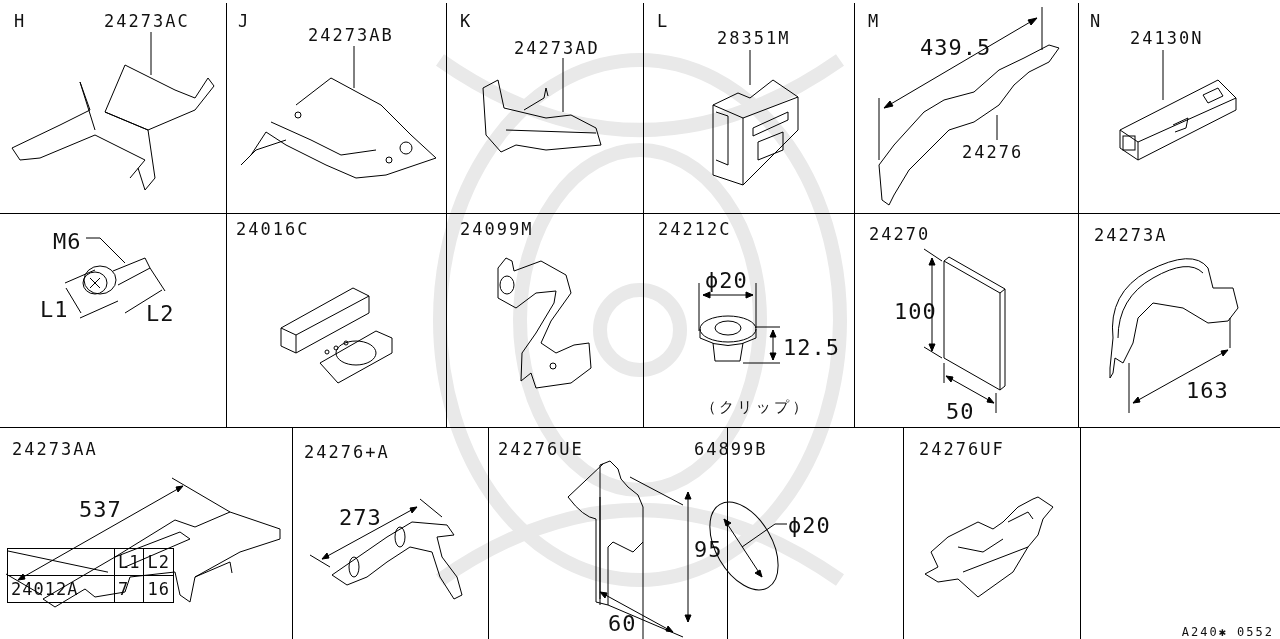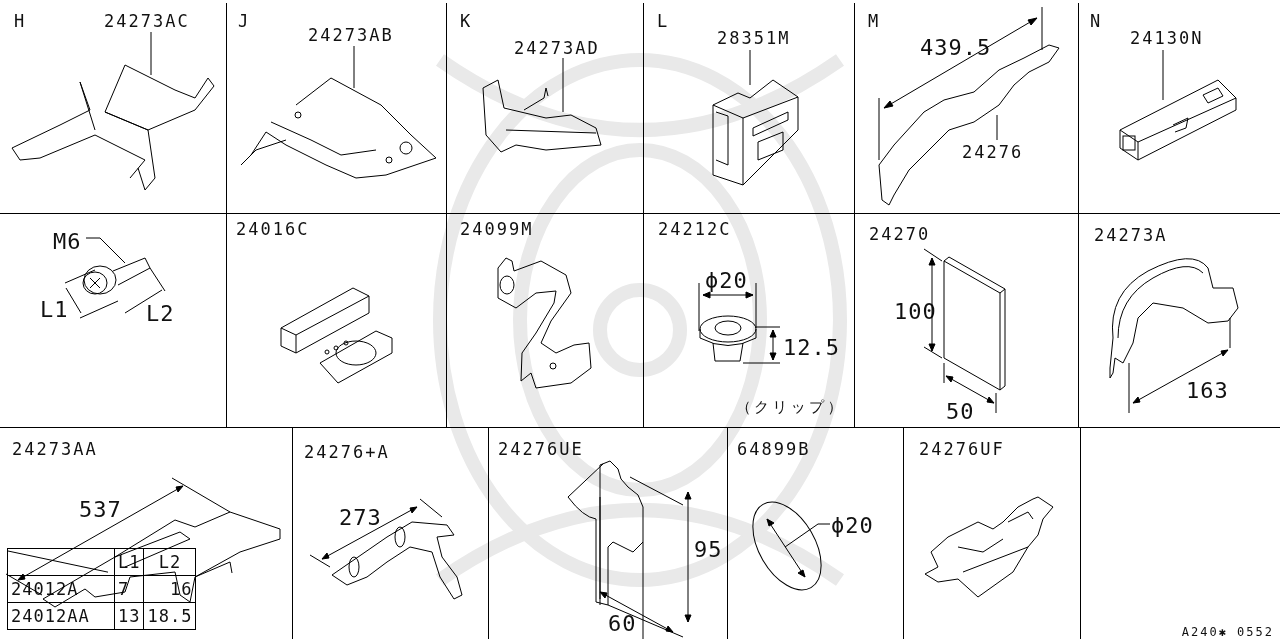--- a/index.html
+++ b/index.html
@@ -4,21 +4,21 @@
 <style>
   html,body{margin:0;padding:0;background:#fff;}
   body{width:1280px;height:639px;position:relative;overflow:hidden;font-family:"DejaVu Sans Mono","Liberation Mono",monospace;color:#111;}
   .wm{position:absolute;left:380px;top:0;width:520px;height:639px;pointer-events:none;}
   .hline{position:absolute;height:1px;background:#000;left:0;width:1280px;}
   .vline{position:absolute;width:1px;background:#000;}
   .cell{position:absolute;}
   .letter{position:absolute;font-size:17px;font-weight:300;letter-spacing:1px;}
   .pn{position:absolute;font-size:17px;letter-spacing:2px;white-space:nowrap;}
   .dim{position:absolute;font-size:22px;letter-spacing:1px;white-space:nowrap;}
-  .jp{position:absolute;font-size:15px;letter-spacing:3px;white-space:nowrap;font-family:"DejaVu Sans",sans-serif;margin-left:35px;}
+  .jp{position:absolute;font-size:15px;letter-spacing:3px;white-space:nowrap;font-family:"DejaVu Sans",sans-serif;}
   svg.draw{position:absolute;left:0;top:0;overflow:visible;}
   svg.draw *{fill:none;stroke:#000;stroke-width:1;}
   svg.draw .ar{fill:#000;}
   table.spec{position:absolute;left:7px;top:335px;border-collapse:collapse;font-size:17px;}
   table.spec td{border:1px solid #000;padding:0 3px;height:26px;line-height:26px;letter-spacing:1px;}
   .code{position:absolute;right:6px;bottom:0;font-size:12px;letter-spacing:2px;}
 </style>
 </head>
 <body>
 
@@ -154,25 +154,20 @@
               <line x1="0" y1="2" x2="104" y2="24" stroke="#000"></line>
             </svg>
           </td>
       <td>L1</td>
       <td style="text-align:center">L2</td>
     </tr>
     <tr>
       <td>24012A</td>
       <td>7</td>
       <td style="text-align:right">16</td>
-    </tr>
-    <tr>
-      <td>24012AA</td>
-      <td>13</td>
-      <td>18.5</td>
     </tr>
   </tbody>
     </table>
 </div>
 
 <div class="cell" style="left:226px;top:213px;width:220px;height:214px">
   <span class="pn" style="left:10px;top:6px">24016C</span>
   <svg class="draw" width="220" height="214">
     <path d="M55 115 L127 75 L143 83 L143 100 L70 140 L55 133 Z"></path>
     <line x1="55" y1="115" x2="70" y2="122"></line>
@@ -297,21 +292,21 @@
     <line x1="155" y1="115" x2="155" y2="212"></line>
     <line x1="200" y1="65" x2="200" y2="195"></line>
     <polygon class="ar" points="200,65 197,72 203,72"></polygon>
     <polygon class="ar" points="200,195 197,188 203,188"></polygon>
     <line x1="112" y1="165" x2="185" y2="205"></line>
     <polygon class="ar" points="112,165 119,166 117,171"></polygon>
     <polygon class="ar" points="185,205 178,204 180,199"></polygon>
   </svg>
 </div>
 
-<div class="cell" style="left:727px;top:427px;width:176px;height:212px">
+<div class="cell" style="left:684px;top:427px;width:176px;height:212px">
   <span class="pn" style="left:10px;top:12px">64899B</span>
   <span class="dim" style="left:104px;top:86px">ϕ20</span>
   <svg class="draw" width="176" height="212">
     <ellipse cx="60" cy="119" rx="28" ry="48" transform="rotate(-30 60 119)"></ellipse>
     <line x1="40" y1="92" x2="78" y2="150"></line>
     <polygon class="ar" points="40,92 42,99 47,96"></polygon>
     <polygon class="ar" points="78,150 76,143 71,146"></polygon>
     <line x1="58" y1="120" x2="91" y2="97"></line>
     <line x1="91" y1="97" x2="103" y2="97"></line>
   </svg>

